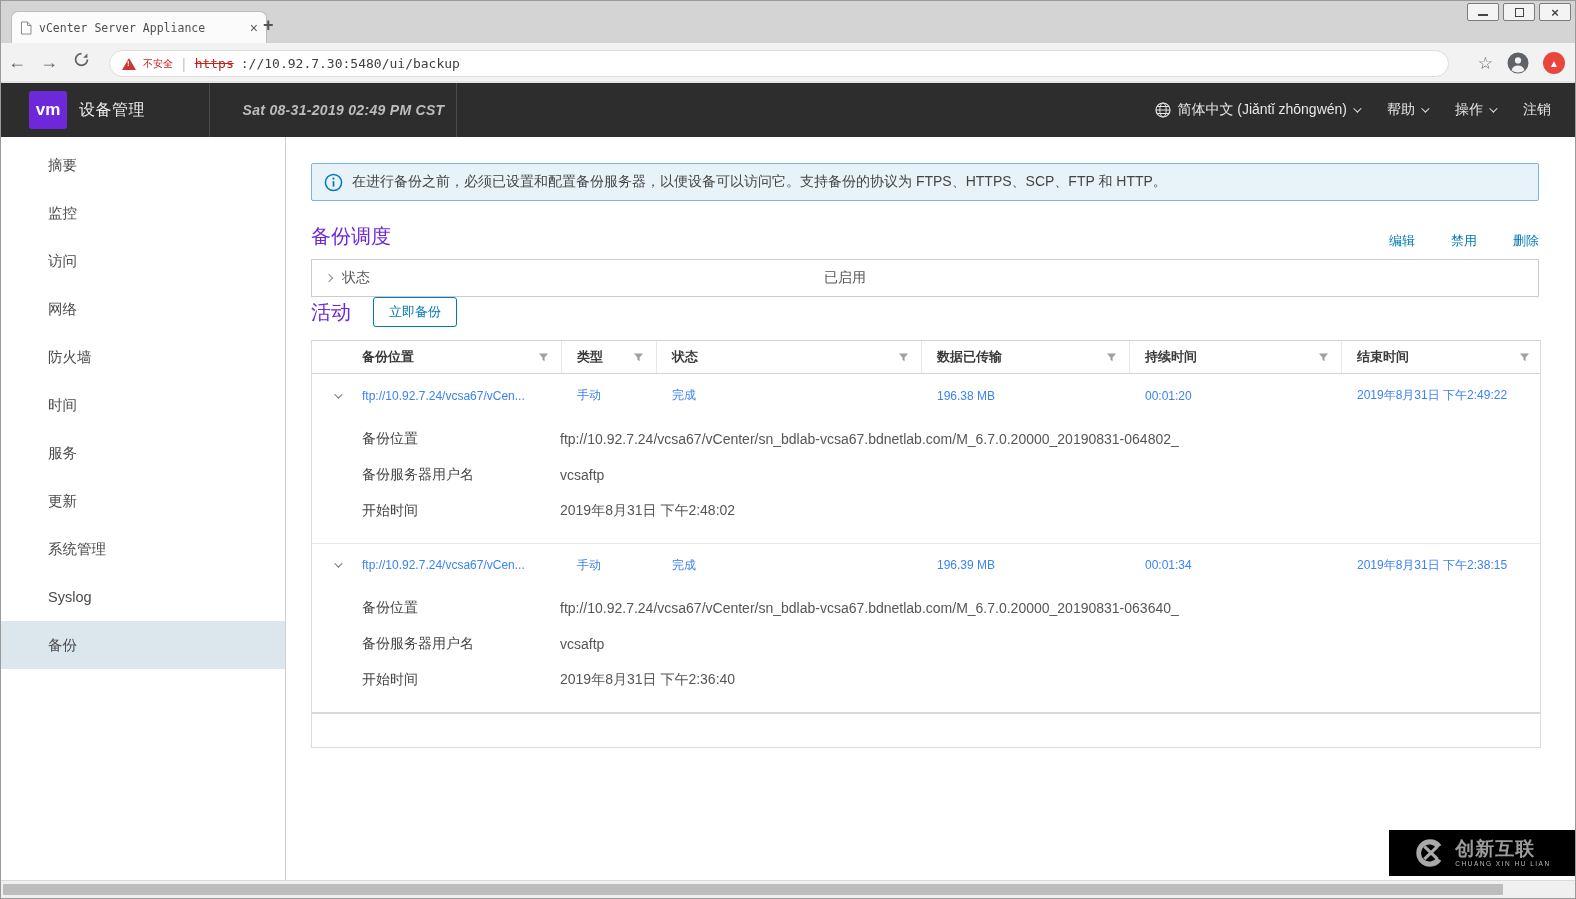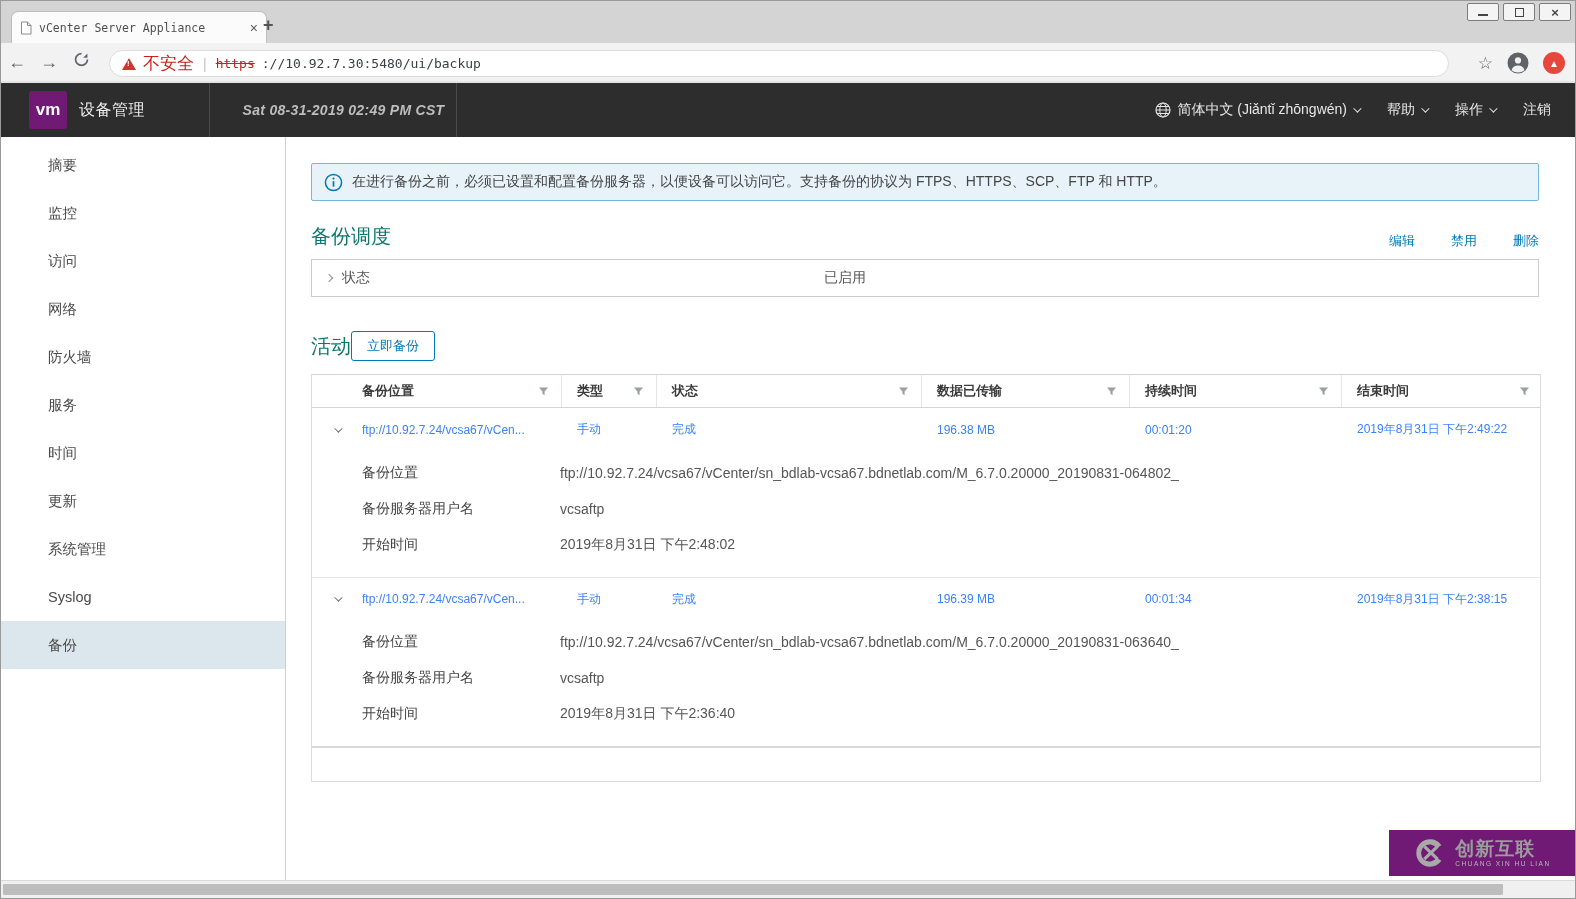--- a/index.html
+++ b/index.html
@@ -23,33 +23,33 @@
   .newtab { position:absolute; left:262px; top:14px; color:#555; font-size:18px; font-weight:bold; }
 
   .toolbar { position:relative; height:40px; background:#f2f2f2; border-bottom:2px solid #e4e4e4;
              display:flex; align-items:center; }
   .nav-ic { color:#5f6368; font-size:18px; width:32px; text-align:center; }
   .omnibox { position:absolute; left:108px; top:7px; width:1340px; height:27px; background:#fff;
              border:1px solid #dcdcdc; border-radius:14px; display:flex; align-items:center; padding:0 12px; gap:7px; }
   .warn-tri { width:0; height:0; border-left:7px solid transparent; border-right:7px solid transparent;
               border-bottom:12px solid #cc3731; position:relative; }
   .warn-tri:after { content:"!"; position:absolute; left:-2px; top:1px; color:#fff; font-size:8px; font-weight:bold; }
-  .insecure { color:#c5221f; font-size:17px; }
+  .insecure { color:#c5221f; font-size:10px; }
   .chip-sep { color:#c2c2c2; font-size:14px; margin:0 2px; }
   .scheme { color:#c5221f; text-decoration:line-through; font-family:"DejaVu Sans Mono",monospace; font-size:13px; }
   .url-rest { color:#3c4043; font-family:"DejaVu Sans Mono",monospace; font-size:13px; }
   .tb-right { position:absolute; right:10px; top:0; height:40px; display:flex; align-items:center; gap:14px; }
   .star { color:#5f6368; font-size:17px; }
   .avatar-ic { width:22px; height:22px; }
   .ext-ic { width:22px; height:22px; border-radius:50%; background:#e8453c; display:flex; align-items:center; justify-content:center; }
   .ext-ic span { color:#fff; font-size:10px; transform:translateY(-0.5px); }
 
   
   .appbar { height:54px; background:#2d2d2d; display:flex; align-items:center; position:relative; }
-  .vm-logo { width:38px; height:38px; background:#701a75; border-radius:3px; margin-left:28px;
+  .vm-logo { width:38px; height:38px; background:#6d28d9; border-radius:3px; margin-left:28px;
              display:flex; align-items:center; justify-content:center; color:#fff; font-weight:bold; font-size:17px; }
   .app-title { color:#ededed; font-size:16px; margin-left:12px; letter-spacing:0.5px; }
   .bar-div { width:1px; height:54px; background:#4a4a4a; }
   .bar-div.d1 { position:absolute; left:208px; }
   .bar-div.d2 { position:absolute; left:455px; }
   .app-time { position:absolute; left:230px; width:225px; text-align:center; color:#bdbdbd; font-size:14px; font-weight:600; letter-spacing:0.3px;font-style:italic; }
   .appbar-right { position:absolute; right:24px; display:flex; align-items:center; gap:28px; }
   .appbar-item { color:#e6e6e6; font-size:14px; display:flex; align-items:center; gap:6px; }
   .chev { display:inline-block; width:6px; height:6px; border-right:1.5px solid currentColor; border-bottom:1.5px solid currentColor; }
   .chev.down { transform:rotate(45deg) translateY(-2px); }
@@ -61,30 +61,30 @@
   .sidebar { width:285px; border-right:1px solid #cfcfcf; padding-top:4px; background:#fff; flex:none; }
   .nav-item { height:48px; display:flex; align-items:center; padding-left:47px; font-size:14.5px; color:#4a4a4a; cursor:pointer; }
   .nav-item.selected { background:#dce6ed; }
 
   .content { flex:1; padding:0 36px 0 25px; overflow:hidden; }
   .banner { margin-top:26px; height:38px; background:#e7f3f9; border:1px solid #77b7dc; border-radius:2px;
             display:flex; align-items:center; padding:0 12px; gap:9px; }
   .banner-text { font-size:14px; color:#454545; }
 
   .sec-head { display:flex; align-items:flex-end; margin-top:22px; }
-  .sec-title { font-size:20px; color:#0f766e; font-weight:400; }
+  .sec-title { font-size:20px; color:#6d28d9; font-weight:400; }
   .head-links { margin-left:auto; display:flex; gap:36px; }
   .blue-link { color:#0079b8; font-size:13px; cursor:pointer; }
 
   .schedule-box { margin-top:9px; height:38px; border:1px solid #cccccc; display:flex; align-items:center; position:relative; }
   .sched-label { display:flex; align-items:center; gap:10px; margin-left:14px; font-size:14px; color:#565656; }
   .sched-chev { color:#8f8f8f; }
   .sched-value { position:absolute; left:512px; font-size:14px; color:#565656; }
 
-  .activity-head { display:flex; align-items:center; margin-top:34px; }
+  .activity-head { display:flex; align-items:center; gap:22px; }
   .btn-outline { border:1px solid #0079b8; color:#0079b8; background:#fff; border-radius:3px;
                  font-size:13px; padding:5px 15px; cursor:pointer; font-family:inherit; }
 
   
   .table { margin-top:13px; width:1230px; border:1px solid #dcdcdc; border-top:1px solid #d4d4d4; }
   .thead { display:flex; height:33px; align-items:center; border-bottom:1px solid #d4d4d4; }
   .th { font-size:13px; font-weight:bold; color:#3a3a3a; display:flex; align-items:center; height:100%;
         padding-left:15px; padding-right:12px; border-right:1px solid #e6e6e6; position:relative; }
   .th:last-child { border-right:none; }
   .th .funnel { margin-left:auto; }
@@ -100,21 +100,21 @@
   .td { font-size:12px; color:#3b82f6; padding-left:15px; white-space:nowrap; overflow:hidden; }
   .expander { color:#6f6f6f; cursor:pointer; }
   .tdetails { padding:4px 0 14px 0; }
   .dline { display:flex; height:36px; align-items:center; }
   .dlabel { width:198px; flex:none; margin-left:50px; font-size:14px; color:#454545; }
   .dvalue { font-size:14px; color:#565656; }
   .tfoot-sep { height:0; border-top:2px solid #d9d9d9; }
   .tfoot { height:33px; }
 
   
-  .watermark { position:absolute; right:0; bottom:8px; width:186px; height:46px; background:#701a75;
+  .watermark { position:absolute; right:0; bottom:8px; width:186px; height:46px; background:#000000;
                display:flex; align-items:center; justify-content:center; gap:8px; }
   .wm-text .cn { font-size:19px; font-weight:bold; color:#9c9c9c; letter-spacing:1px; line-height:1; }
   .wm-text .en { font-size:6.5px; color:#b9b9b9; letter-spacing:1.5px; margin-top:2px; }
   .hscroll { position:absolute; left:0; right:0; bottom:0; height:18px; background:#f0f0f0; border-top:1px solid #d9d9d9; }
   .hthumb { position:absolute; left:2px; top:3px; width:1500px; height:11px; background:#bdbdbd; border-radius:1px; }
 
   .funnel svg, .ic svg { display:block; }
 </style>
 </head>
 <body>
@@ -220,24 +220,24 @@
       <div class="nav-item">
           <span>访问</span>
         </div>
       <div class="nav-item">
           <span>网络</span>
         </div>
       <div class="nav-item">
           <span>防火墙</span>
         </div>
       <div class="nav-item">
+          <span>时间</span>
+        </div>
+      <div class="nav-item">
           <span>服务</span>
-        </div>
-      <div class="nav-item">
-          <span>时间</span>
         </div>
       <div class="nav-item">
           <span>更新</span>
         </div>
       <div class="nav-item">
           <span>系统管理</span>
         </div>
       <div class="nav-item">
           <span>Syslog</span>
         </div>

